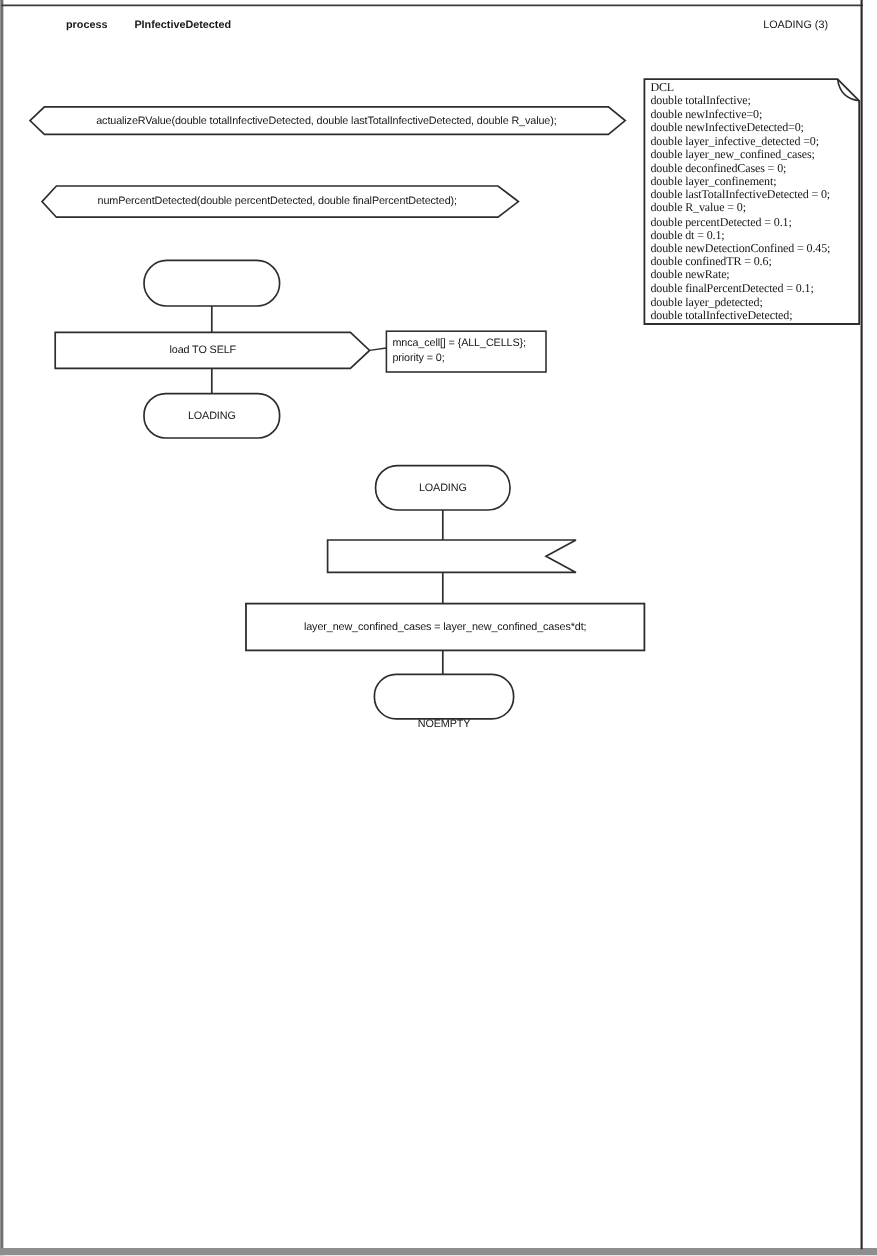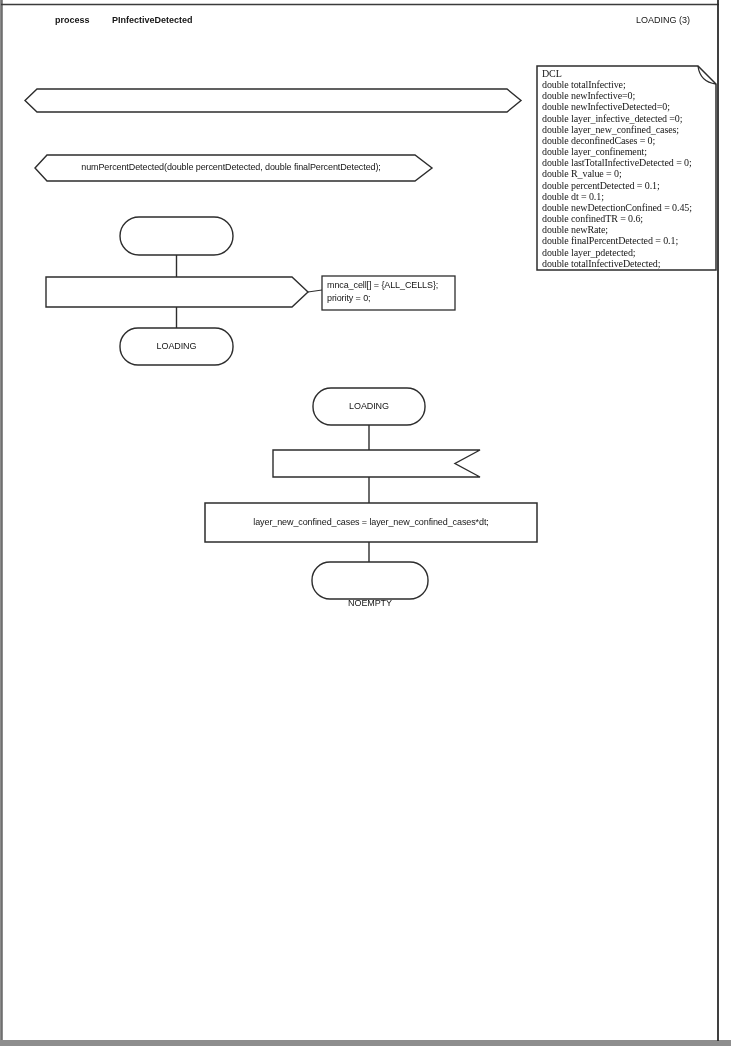--- a/index.html
+++ b/index.html
@@ -65,22 +65,24 @@
     <rect x="312" y="562" width="116" height="37" rx="18" ry="18" fill="#ffffff" stroke="#2d2d2d" stroke-width="1.4"></rect>
 
     <path d="M537,66 L698,66 L716,84 L716,270 L537,270 Z" fill="#ffffff" stroke="#2d2d2d" stroke-width="1.5"></path>
     <path d="M698,66 Q700,82 716,84" fill="none" stroke="#2d2d2d" stroke-width="1.3"></path>
   </svg>
 
   <div class="hdr bold" style="left:28px;top:15px;padding-left:27px;">process</div>
   <div class="hdr bold" style="left:88px;top:15px;padding-left:24px;">PInfectiveDetected</div>
   <div class="hdr" style="left:560px;top:15px;width:130px;text-align:right;">LOADING (3)</div>
 
+  <div class="lbl" style="left:37px;top:89px;width:470px;height:24px;">actualizeRValue(double totalInfectiveDetected, double lastTotalInfectiveDetected, double R_value);</div>
   <div class="lbl" style="left:47px;top:155px;width:368px;height:26px;">numPercentDetected(double percentDetected, double finalPercentDetected);</div>
 
+  <div class="lbl" style="left:46px;top:277px;width:246px;height:30px;">load TO SELF</div>
   <div class="comment-text" style="left:327px;top:279px;width:126px;">
       <div>mnca_cell[] = {ALL_CELLS};</div>
       <div>priority = 0;</div>
     </div>
   <div class="lbl" style="left:120px;top:328px;width:113px;height:37px;">LOADING</div>
 
   <div class="lbl" style="left:313px;top:388px;width:112px;height:37px;">LOADING</div>
   <div class="lbl" style="left:205px;top:503px;width:332px;height:39px;border-radius:14px;">layer_new_confined_cases = layer_new_confined_cases*dt;</div>
   <div class="lbl" style="left:312px;top:585px;width:116px;height:37px;">NOEMPTY</div>
 

